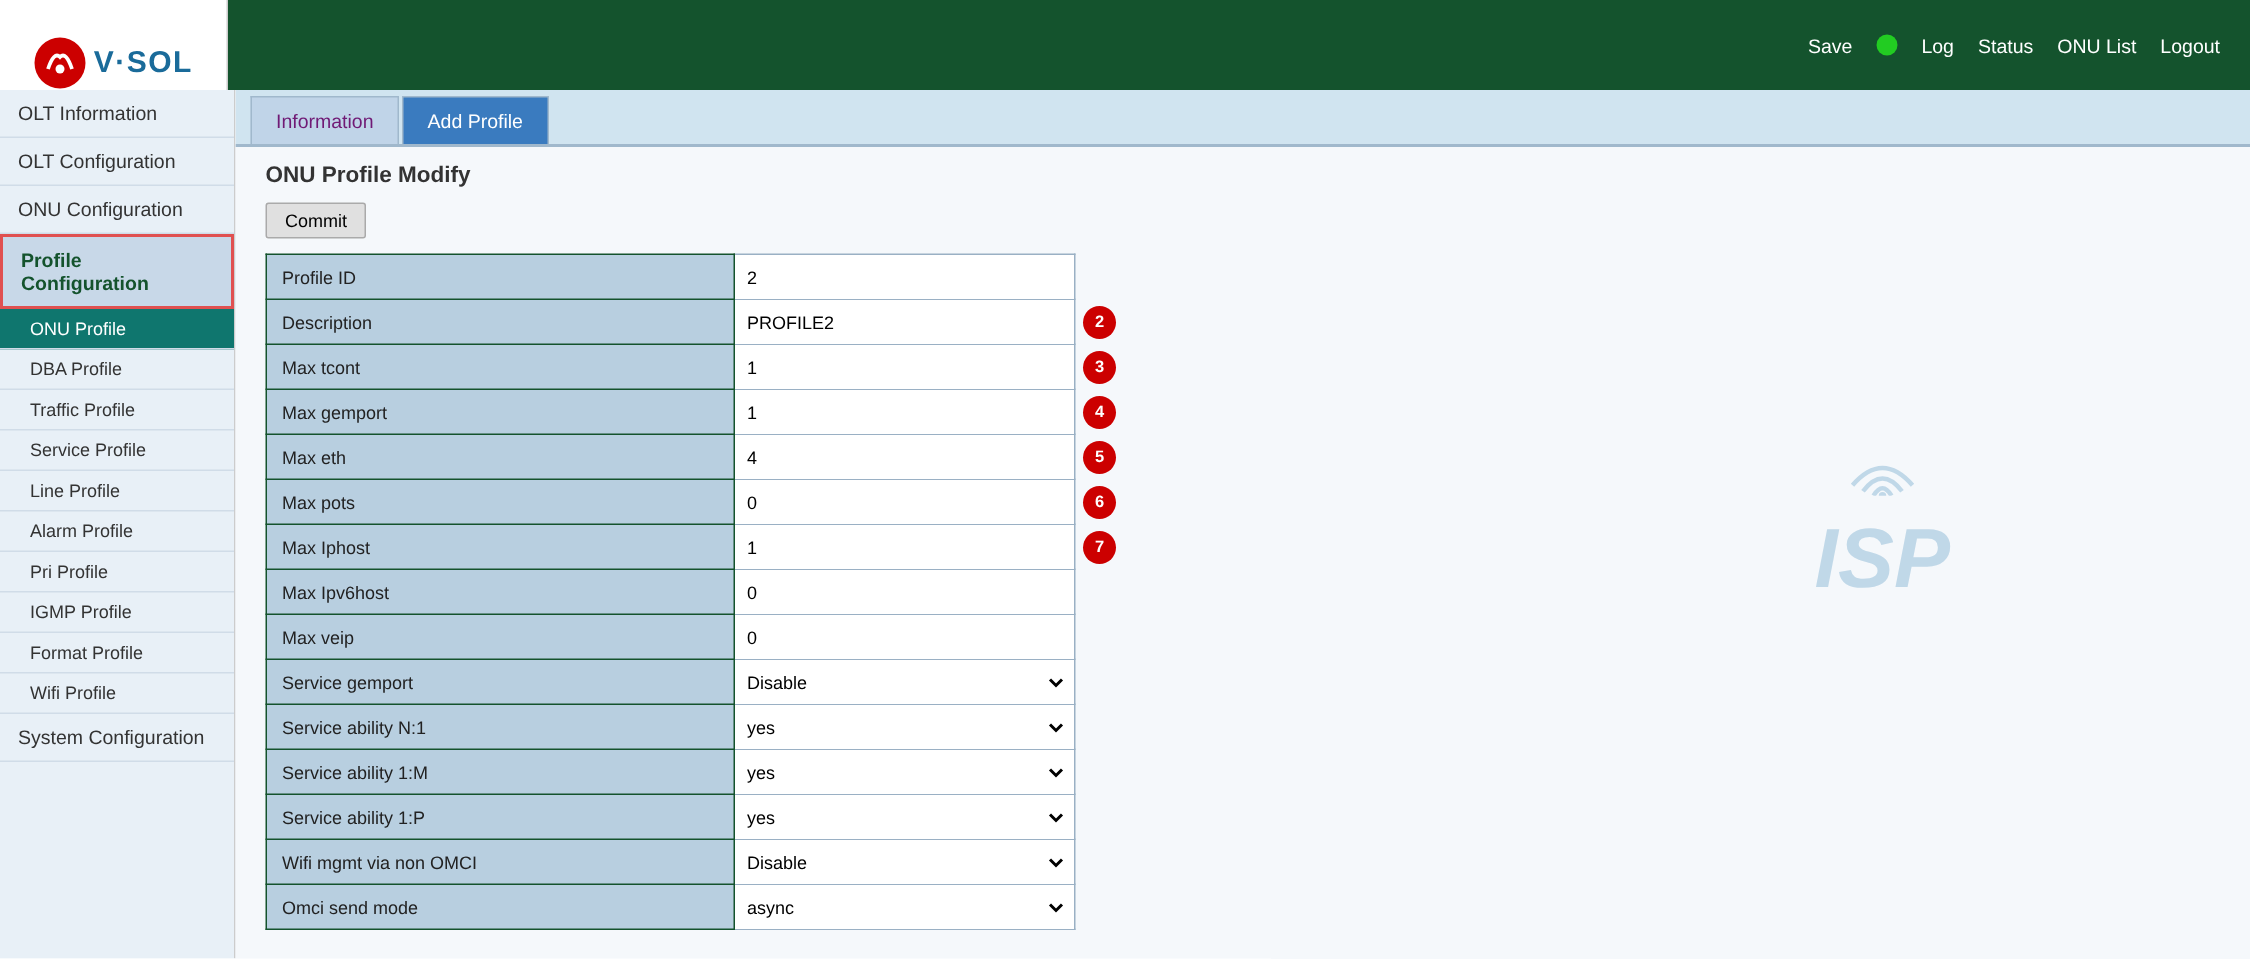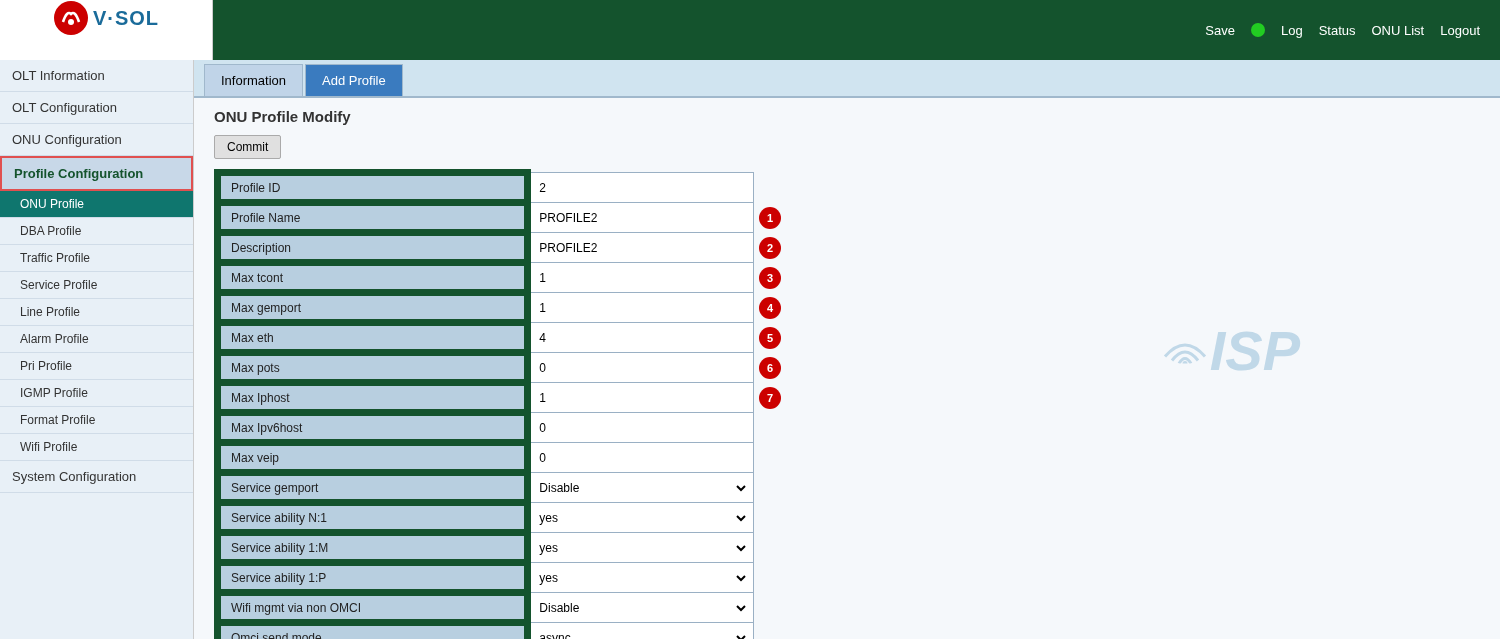--- a/index.html
+++ b/index.html
@@ -4,21 +4,21 @@
   <style>
     * { box-sizing: border-box; margin: 0; padding: 0; }
     body { font-family: Arial, sans-serif; font-size: 13px; background: #fff; display: flex; flex-direction: column; height: 639px; overflow: hidden; }
     .status-dot { width: 14px; height: 14px; border-radius: 50%; background: #22cc22; display: inline-block; }
 
     
     .main-layout { display: flex; flex: 1; overflow: hidden; }
 
     
     .sidebar {
-      width: 194px;
+      width: 157px;
       background: #e8f0f7;
       border-right: 1px solid #ccc;
       flex-shrink: 0;
       overflow-y: auto;
     }
     .sidebar-item {
       padding: 8px 12px;
       cursor: pointer;
       color: #333;
       font-size: 13px;
@@ -52,21 +52,21 @@
       background: #d0e4f0;
       display: flex;
       border-bottom: 2px solid #a0b8cc;
       padding: 0 10px;
       flex-shrink: 0;
     }
     .tab {
       padding: 8px 16px;
       cursor: pointer;
       font-size: 13px;
-      color: #000000;
+      color: #701a75;
       border: 1px solid #a0b8cc;
       border-bottom: none;
       background: #c0d4e8;
       margin-right: 2px;
       margin-top: 4px;
     }
     .tab.active {
       background: #3a7bbf;
       color: #fff;
     }
@@ -83,21 +83,21 @@
       font-size: 12px;
       margin-bottom: 10px;
       border-radius: 2px;
     }
 
     
     .form-table { width: 540px; border-collapse: collapse; }
     .form-table tr { height: 30px; }
     .form-table td.label {
       background: #b8cfe0;
-      border: 7px solid #14532d;
+      border: 1px solid #14532d;
       padding: 4px 10px;
       color: #222;
       font-size: 12px;
       width: 220px;
     }
     .form-table td.value {
       background: #fff;
       border: 1px solid #9ab0c4;
       padding: 2px 4px;
       width: 160px;
@@ -140,32 +140,32 @@
     .isp-watermark {
       position: absolute;
       right: 200px;
       top: 50%;
       transform: translateY(-50%);
       color: #c0d8e8;
       font-size: 60px;
       font-weight: bold;
       font-style: italic;
       display: flex;
-      flex-direction: row;
+      flex-direction: column;
       align-items: center;
       user-select: none;
     }
 
     
     .logo-area {
       background: #fff;
-      width: 213px;
+      width: 152px;
       height: 60px;
       display: flex;
-      align-items: flex-start;
+      align-items: flex-end;
       justify-content: center;
       flex-shrink: 0;
       border-right: 1px solid #ccc;
     }
 
     .top-row { display: flex; height: 60px; flex-shrink: 0; }
     .top-header-content {
       background: #14532d;
       flex: 1;
       display: flex;
@@ -233,24 +233,20 @@
       <div class="page-title">ONU Profile Modify</div>
       <button class="commit-btn">Commit</button>
 
       <table class="form-table">
         <tbody id="form-rows">
             <tr>
               <td class="label">Profile ID</td>
               <td class="value" style="position: relative;"><input type="text" value="2" style=""></td>
             </tr>
             <tr>
-              <td class="label">Profile Name</td>
-              <td class="value" style="position: relative;"><input type="text" value="PROFILE2" style=""><span class="badge">1</span></td>
-            </tr>
-            <tr>
               <td class="label">Description</td>
               <td class="value" style="position: relative;"><input type="text" value="PROFILE2" style=""><span class="badge">2</span></td>
             </tr>
             <tr>
               <td class="label">Max tcont</td>
               <td class="value" style="position: relative;"><input type="text" value="1" style=""><span class="badge">3</span></td>
             </tr>
             <tr>
               <td class="label">Max gemport</td>
               <td class="value" style="position: relative;"><input type="text" value="1" style=""><span class="badge">4</span></td>

